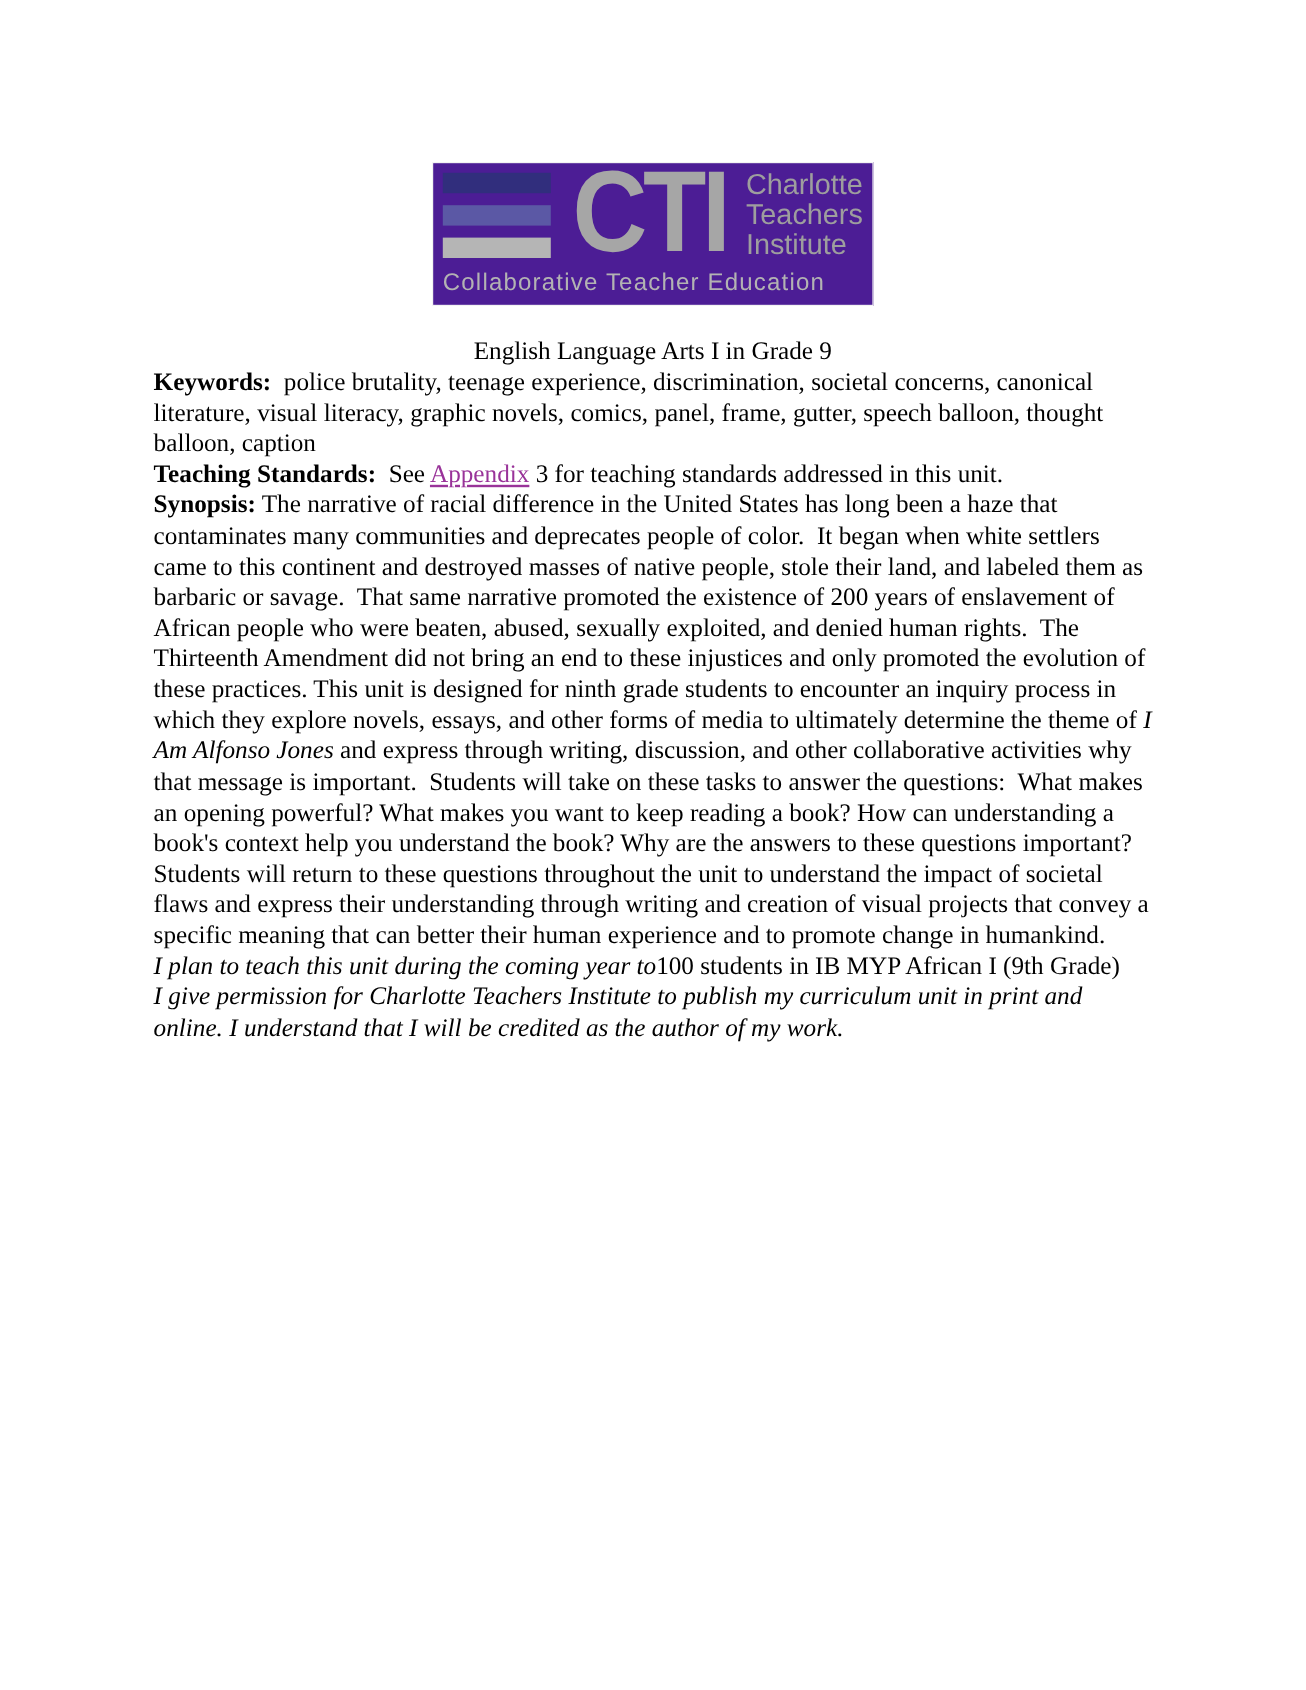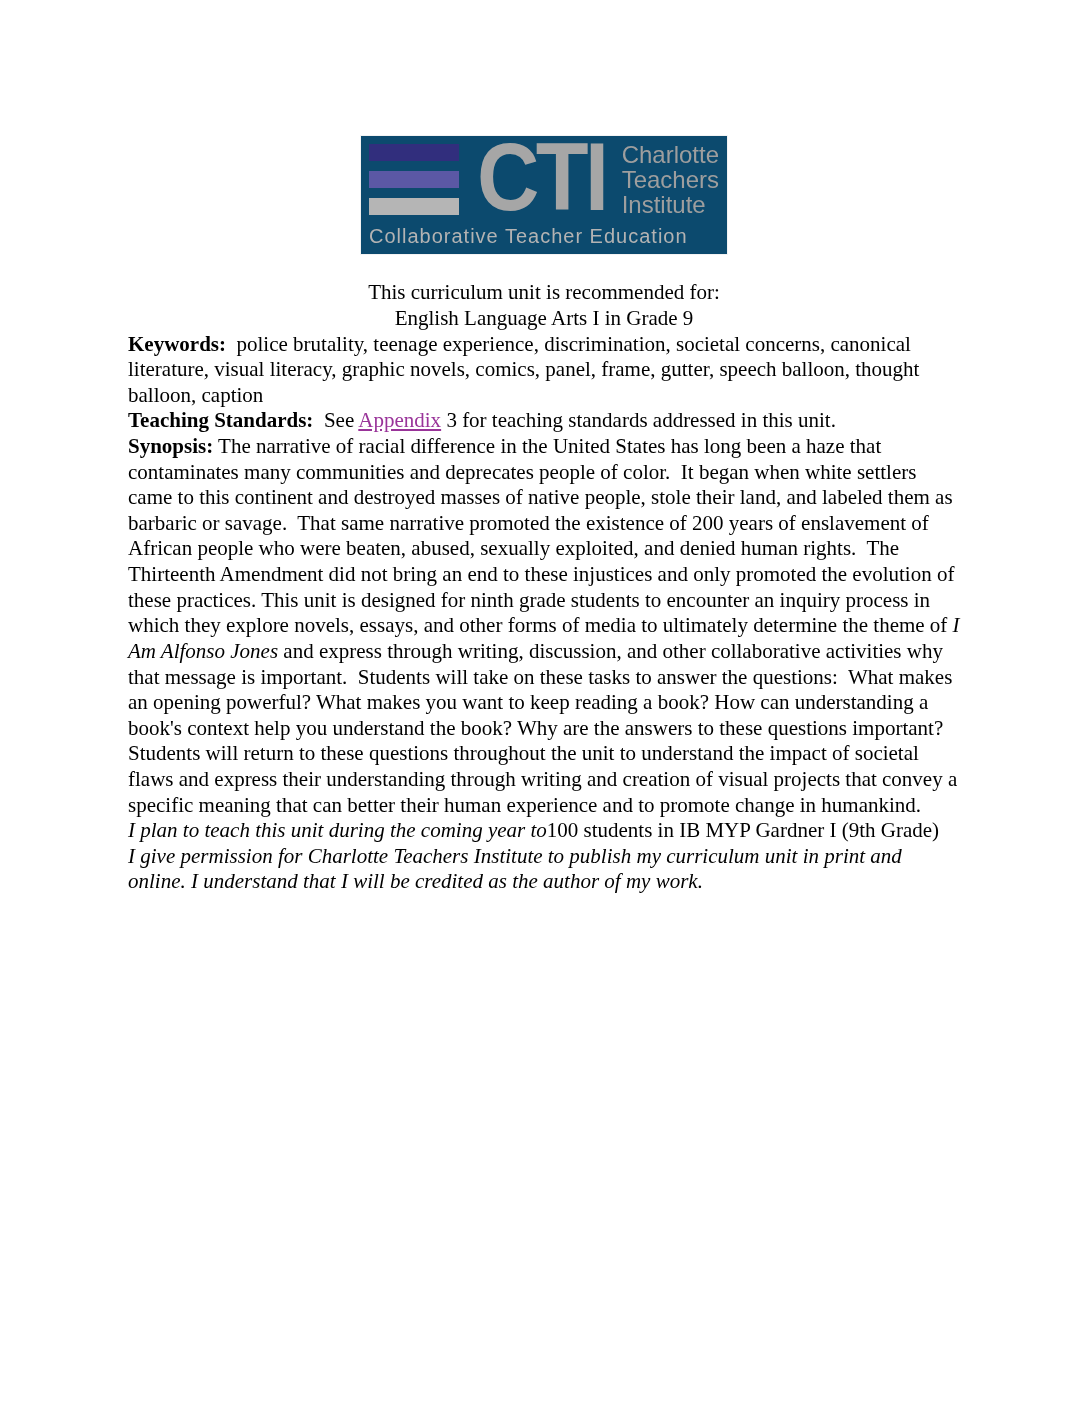--- a/index.html
+++ b/index.html
@@ -6,21 +6,21 @@
   .page {
     width:1088px; height:1408px; background:#ffffff; overflow:hidden;
     font-family:"Liberation Serif", serif; font-size:21px; line-height:1.22; color:#000000;
     position:relative;
   }
   .content { padding:0 128px; }
 
   
   .logo-wrap {
     margin:135px auto 0; width:fit-content;
-    background:#0c4a6e; border:1px solid #f3f3f3; padding:4px 8px 6px 8px;
+    background:#4c1d95; border:1px solid #f3f3f3; padding:4px 8px 6px 8px;
     font-family:"Liberation Sans", sans-serif;
   }
   .logo-top { display:flex; align-items:flex-start; }
   .bars { display:flex; flex-direction:column; width:90px; margin-right:18px; padding-top:4px; }
   .bar { height:17px; }
   .bar + .bar { margin-top:10px; }
   .cti {
     font-weight:bold; font-size:96px; line-height:74px; letter-spacing:-4px;
     transform:scaleX(.9); transform-origin:left top; margin-right:2px;
   }
@@ -65,28 +65,27 @@
       </div>
     </div>
     <div class="tagline" style="color: rgb(179, 179, 179);">Collaborative Teacher Education</div>
   </div>
 
   <div class="content">
 
 
 
     <div class="rec-block">
-      <div class="center">This curriculum unit is recommended for:</div>
       <div class="center">English Language Arts I in Grade 9</div>
     </div>
 
     <p class="doc keywords"><b class="lbl">Keywords:</b><span>  police brutality, teenage experience, discrimination, societal concerns, canonical literature, visual literacy, graphic novels, comics, panel, frame, gutter, speech balloon, thought balloon, caption</span></p>
 
     <p class="doc standards"><b class="lbl">Teaching Standards:</b><span>  See </span><a class="applink" style="color: rgb(153, 51, 153); margin-top: 46px;">Appendix</a><span> 3 for teaching standards addressed in this unit.</span></p>
 
     <p class="doc synopsis"><b class="lbl">Synopsis:</b><span> The narrative of racial difference in the United States has long been a haze that contaminates many communities and deprecates people of color.  It began when white settlers came to this continent and destroyed masses of native people, stole their land, and labeled them as barbaric or savage.  That same narrative promoted the existence of 200 years of enslavement of African people who were beaten, abused, sexually exploited, and denied human rights.  The Thirteenth Amendment did not bring an end to these injustices and only promoted the evolution of these practices. This unit is designed for ninth grade students to encounter an inquiry process in which they explore novels, essays, and other forms of media to ultimately determine the theme of </span><em>I Am Alfonso Jones</em><span> and express through writing, discussion, and other collaborative activities why that message is important.  Students will take on these tasks to answer the questions:  What makes an opening powerful? What makes you want to keep reading a book? How can understanding a book's context help you understand the book? Why are the answers to these questions important?  Students will return to these questions throughout the unit to understand the impact of societal flaws and express their understanding through writing and creation of visual projects that convey a specific meaning that can better their human experience and to promote change in humankind.</span></p>
 
-    <p class="doc plan"><em>I plan to teach this unit during the coming year to</em><span>100 students in IB MYP Gardner I (9th Grade)</span></p>
+    <p class="doc plan"><em>I plan to teach this unit during the coming year to</em><span>100 students in IB MYP African I (9th Grade)</span></p>
 
     <p class="doc permission"><em>I give permission for Charlotte Teachers Institute to publish my curriculum unit in print and online. I understand that I will be credited as the author of my work.</em></p>
 
   </div>
 </div>
 
 </body></html>

